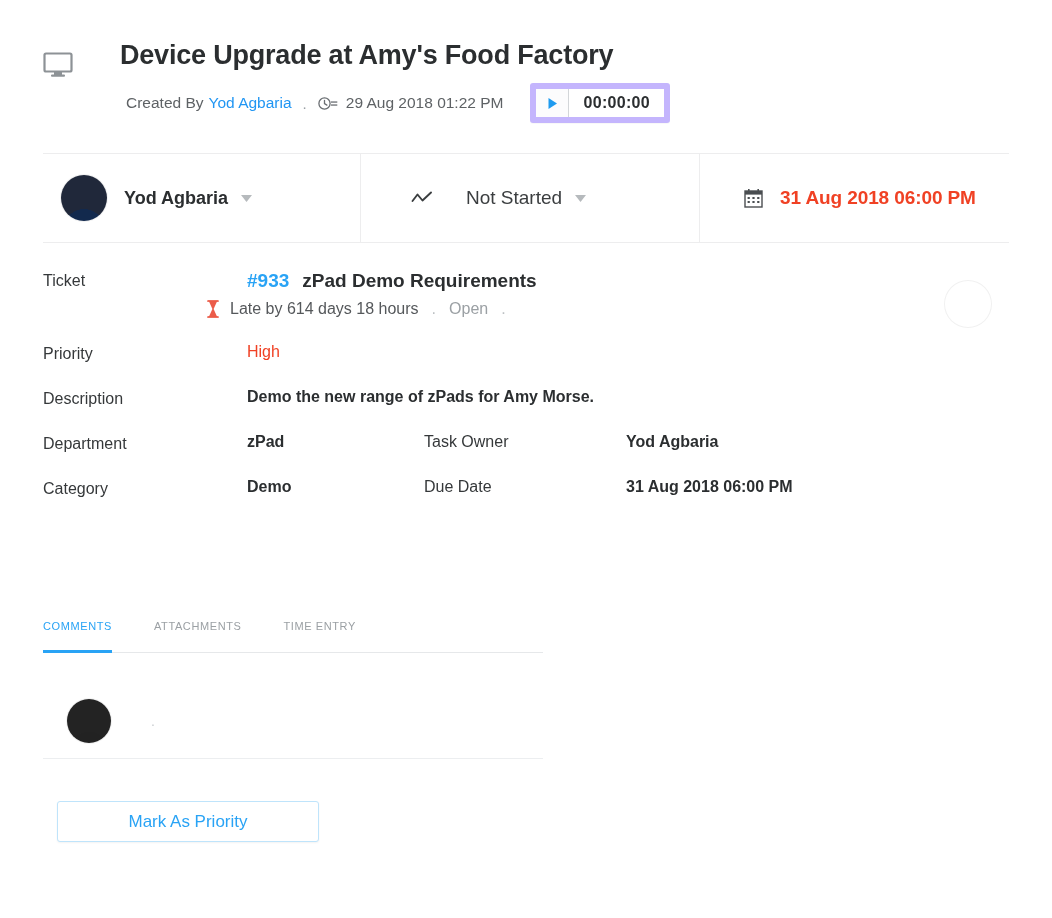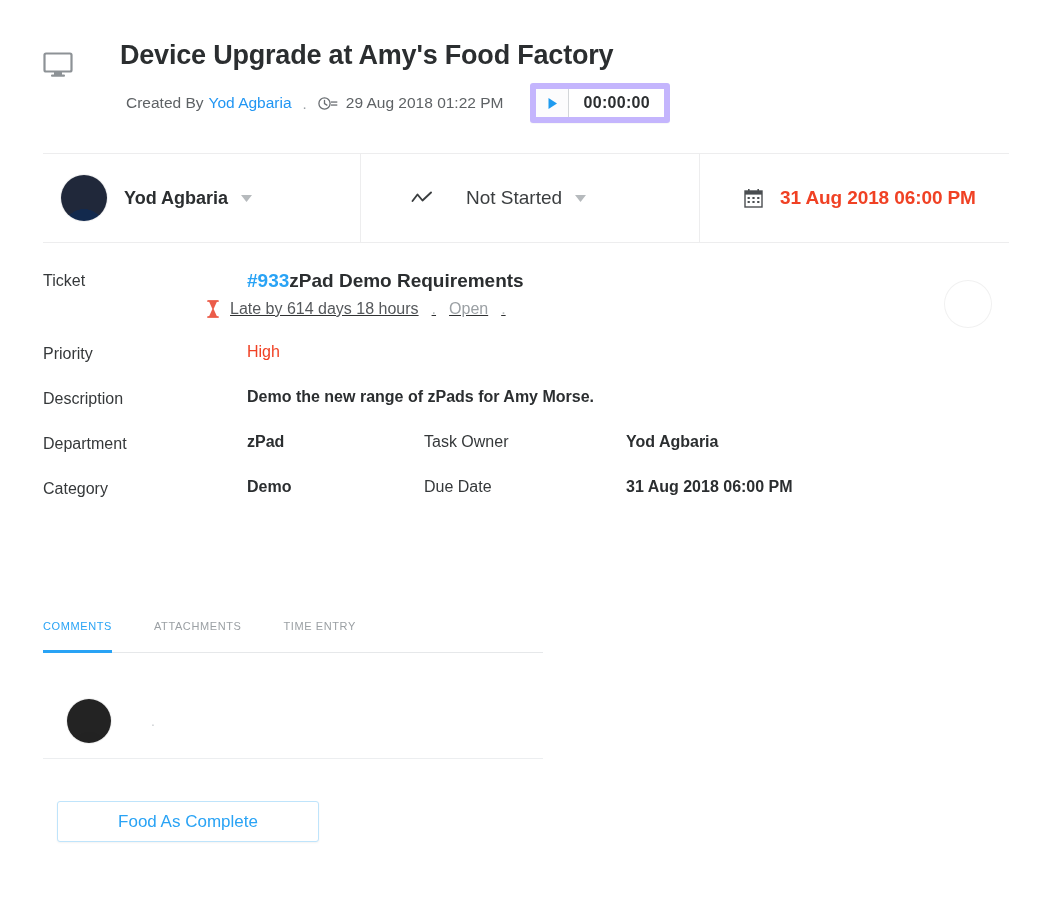--- a/index.html
+++ b/index.html
@@ -219,30 +219,29 @@
     color: #2b2e30;
   }
   .ticket-row { margin-bottom: 8px; }
   .ticket-title {
     font-size: 19px;
     font-weight: bold;
     color: #2b2e30;
   }
   .ticket-num {
     color: #29a3f5;
-    margin-right: 0;
+    margin-right: 13px;
     cursor: pointer;
   }
   .ticket-sub {
     display: flex;
     align-items: center;
     margin-left: 163px;
     margin-bottom: 25px;
     font-size: 16px;
-    text-decoration: underline;
   }
   .hourglass { margin-right: 10px; display: inline-flex; }
   .late-text { color: #55585b; }
   .sub-dot { color: #bdc1c4; margin: 0 13px; }
   .open-text { color: #9ba0a4; }
 
   .value-strong { font-weight: bold; }
   .value-priority { color: #f04124; }
   .col-dept { width: 136px; flex: 0 0 136px; font-weight: bold; }
   .col-label2 { width: 161px; flex: 0 0 161px; color: #35383a; }
@@ -457,15 +456,15 @@
     <div class="tab active">COMMENTS</div>
     <div class="tab">ATTACHMENTS</div>
     <div class="tab">TIME ENTRY</div>
   </div>
 
   <div class="comment-area">
     <span class="avatar avatar-man avatar-gray comment-avatar" style="width:44px;height:44px;"></span>
     <span class="comment-dot">.</span>
   </div>
 
-  <button class="complete-btn">Food As Complete</button>
+  <button class="complete-btn">Mark As Priority</button>
 
 </div>
 
 </body></html>

